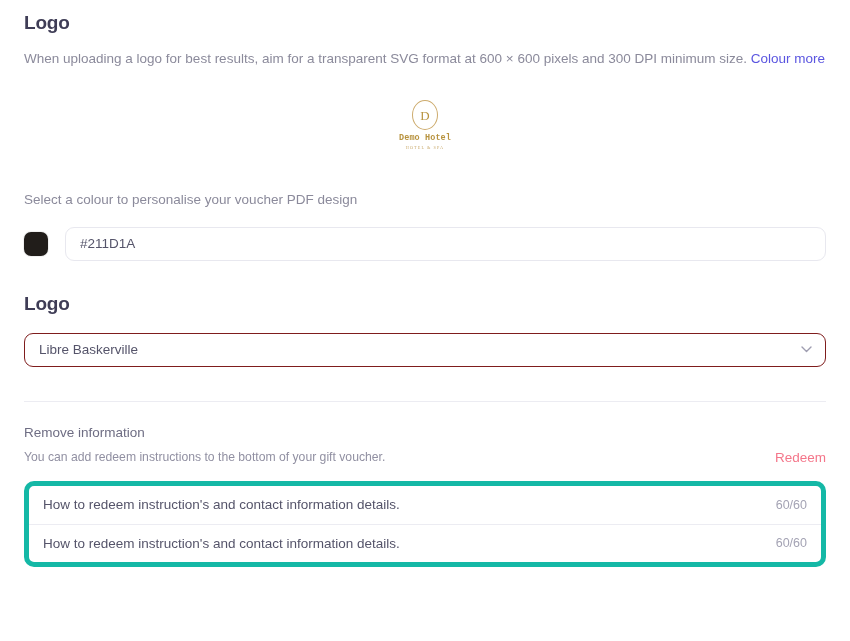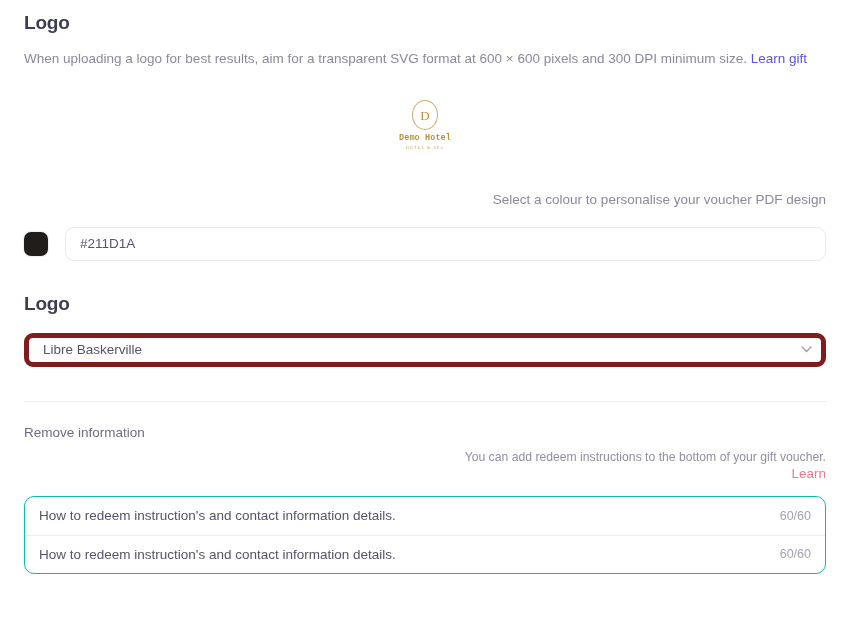--- a/index.html
+++ b/index.html
@@ -91,21 +91,21 @@
     font-family: "Liberation Serif", serif;
     font-size: 4.2px;
     color: #c8a86a;
     letter-spacing: 1.1px;
     margin-top: 2px;
     white-space: nowrap;
   }
 
   
   #colour-section { margin-top: 34px; }
-  #colour-section .section-sub { margin-top: 25px; text-align: right; }
+  #colour-section .section-sub { margin-top: 25px; }
 
   .colour-row {
     display: flex;
     align-items: center;
     margin-top: 17px;
     border-radius: 16px;
   }
   .colour-swatch {
     width: 24px;
     height: 24px;
@@ -133,21 +133,21 @@
   #font-section .section-sub { margin-top: 14px; }
 
   .select-wrap {
     position: relative;
     margin-top: 17px;
     height: 34px;
   }
   .select-box {
     width: 100%;
     height: 34px;
-    border: 5px solid #7f1d1d;
+    border: 1px solid #7f1d1d;
     border-radius: 9px;
     background: #ffffff;
     display: flex;
     align-items: center;
     padding: 0 14px;
     color: #55546a;
     font-size: 13.5px;
     cursor: pointer;
   }
   .select-chevron {
@@ -174,40 +174,39 @@
   
   #redeem-section { margin-top: 22px; }
 
   .redeem-label {
     color: #6e6d83;
     font-size: 13.5px;
     line-height: 1.4;
   }
   .redeem-helper-row {
     display: flex;
-    align-items: flex-end;
+    align-items: center;
     justify-content: space-between;
     margin-top: 6px;
-    flex-direction: column;
   }
   .redeem-helper {
     color: #9190a2;
     font-size: 12.2px;
     line-height: 1.4;
   }
   .remove-link {
     color: #f4768a;
     font-size: 13.5px;
     text-decoration: none;
     cursor: pointer;
   }
 
   .redeem-box {
     margin-top: 15px;
-    border: 1px solid #14b8a6;
+    border: 5px solid #14b8a6;
     border-radius: 10px;
     background: #ffffff;
     overflow: hidden;
   }
   .redeem-row {
     display: flex;
     align-items: center;
     height: 38px;
     padding: 0 14px;
   }
@@ -230,21 +229,21 @@
 </head>
 <body>
 
 <div class="page">
 
   <section id="logo-section">
     <h2 class="section-title">Logo</h2>
 
     <p id="logo-desc-row" class="section-sub">
       <span>When uploading a logo for best results, aim for a transparent SVG format at 600 × 600 pixels and 300 DPI minimum size.</span>
-      <a class="link-learn" href="#">Learn gift</a>
+      <a class="link-learn" href="#">Colour more</a>
     </p>
 
     <div class="logo-preview-wrap">
       <div class="brand-logo">
         <div class="brand-mark">
           <span>D</span>
         </div>
         <div class="brand-name">Demo Hotel</div>
         <div class="brand-tagline">HOTEL &amp; SPA</div>
       </div>
@@ -277,21 +276,21 @@
     </div>
   </section>
 
   <div class="divider"></div>
 
   <section id="redeem-section">
     <div class="redeem-label">Remove information</div>
 
     <div class="redeem-helper-row">
       <span class="redeem-helper">You can add redeem instructions to the bottom of your gift voucher.</span>
-      <a class="remove-link" href="#">Learn</a>
+      <a class="remove-link" href="#">Redeem</a>
     </div>
 
     <div class="redeem-box" id="redeem-box">
 
     <div class="redeem-row">
           <div class="redeem-text">How to redeem instruction's and contact information details.</div>
           <div class="redeem-count">60/60</div>
         </div>
         <div class="redeem-row">
           <div class="redeem-text">How to redeem instruction's and contact information details.</div>

